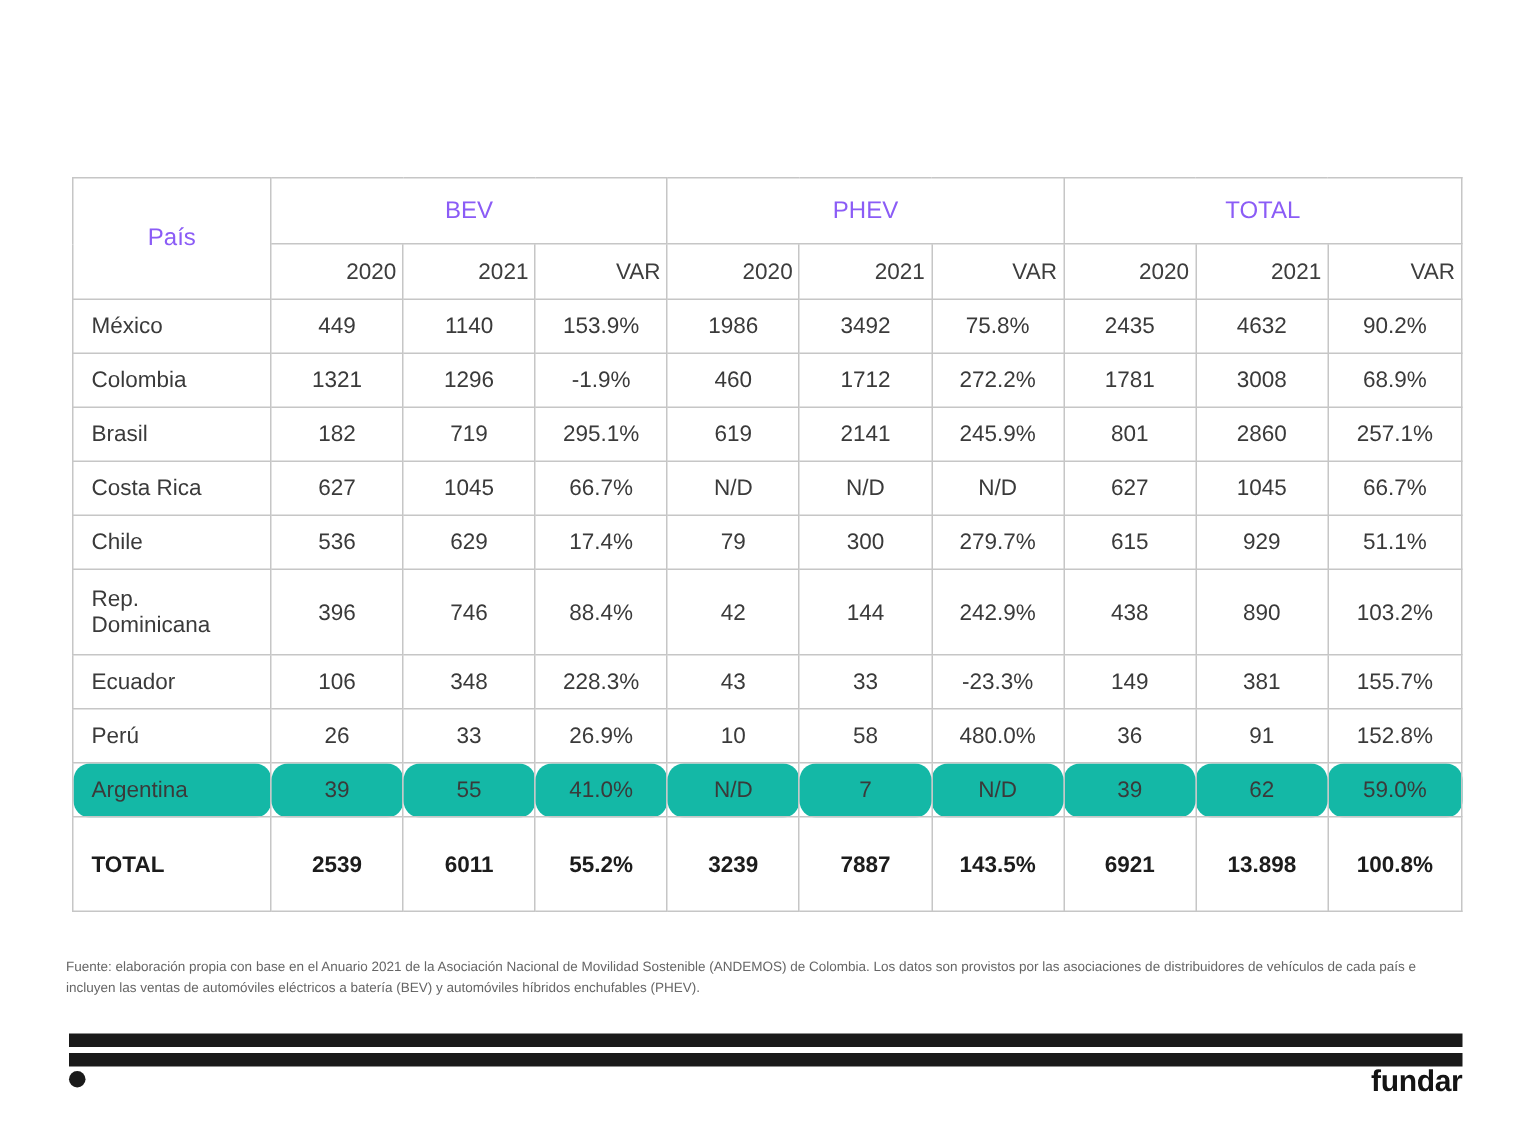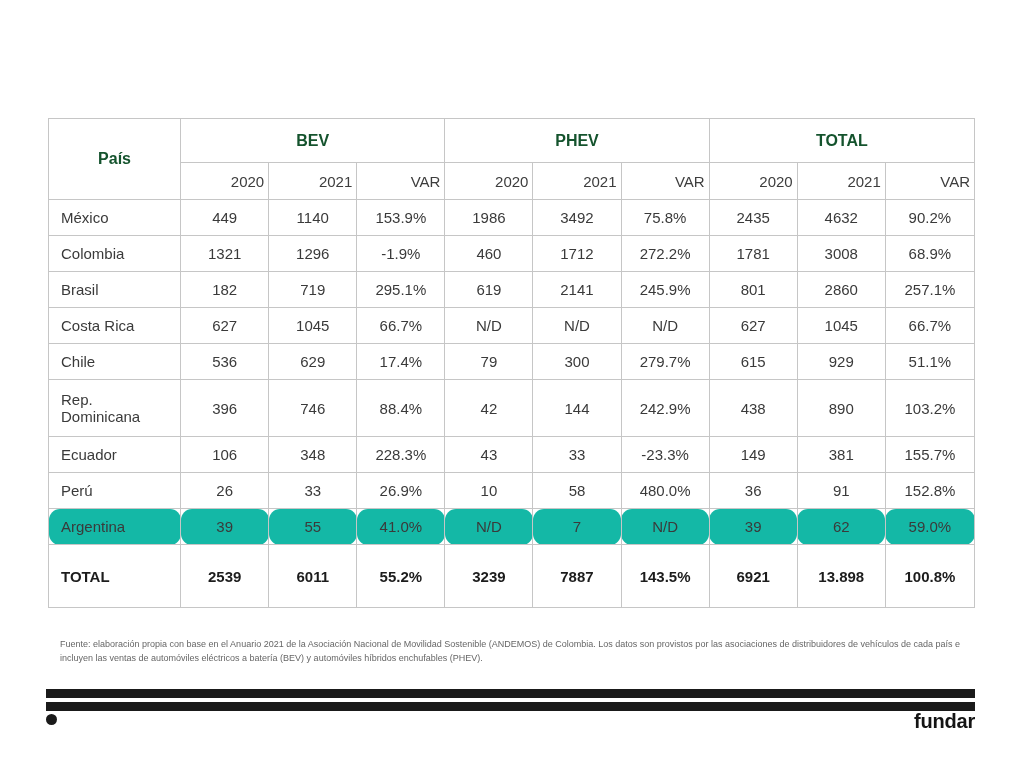--- a/index.html
+++ b/index.html
@@ -39,23 +39,23 @@
   }
   .tbl th, .tbl td {
     border: 1px solid #c6c6c6;
     text-align: center;
     font-weight: 400;
     padding: 0 4px;
     background: #ffffff;
   }
   .tbl thead tr.grp th {
     height: 43px;
-    font-weight: 700;
+    font-weight: 400;
     font-size: 16px;
-    color: #14532d;
+    color: #8b5cf6;
   }
   .tbl thead tr.sub th {
     height: 36px;
     font-weight: 400;
     font-size: 15px;
     color: #3d3d3d;
     text-align: right;
   }
   .tbl td { height: 35px; }
   .tbl td.country {
@@ -65,21 +65,21 @@
   }
   .tbl tr.tall td { height: 56px; }
   .tbl tr.totalrow td {
     height: 62px;
     font-weight: 700;
     color: #1c1c1c;
   }
   .tbl tr.highlight td { background: #14b8a6; border-radius: 11px; }
   .source {
     position: absolute;
-    left: 60px;
+    left: 44px;
     top: 629px;
     width: 922px;
     font-size: 9px;
     line-height: 1.55;
     color: #666666;
   }
   .bar {
     position: absolute;
     left: 46px;
     width: 929px;

